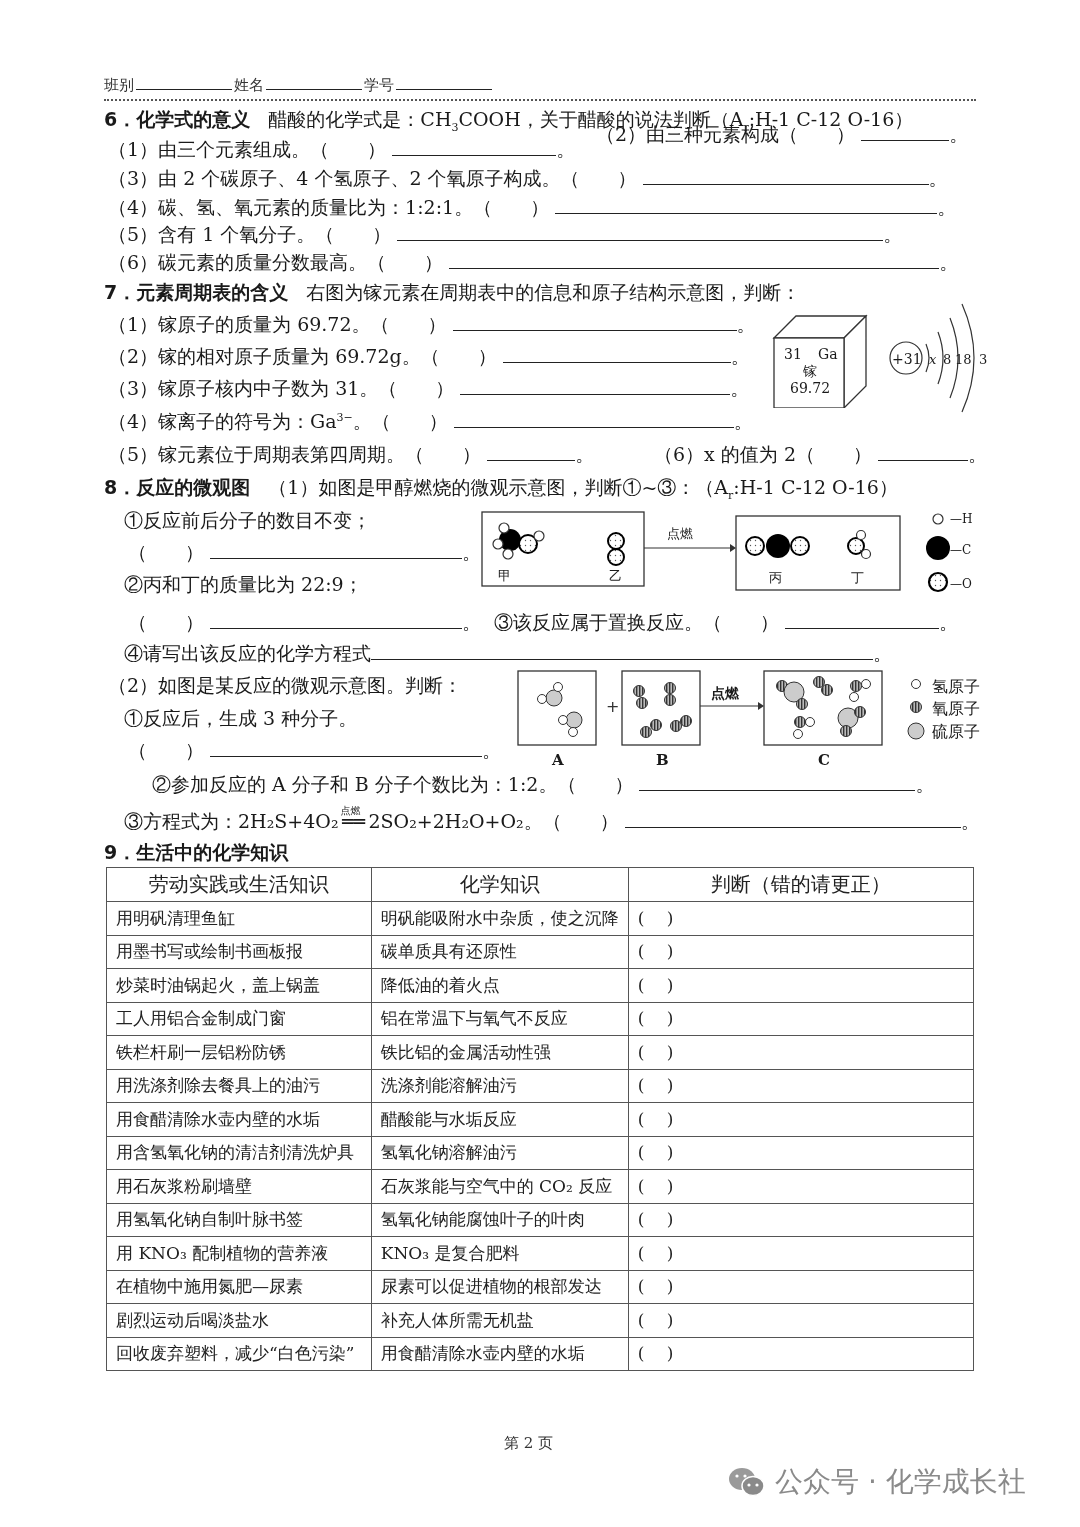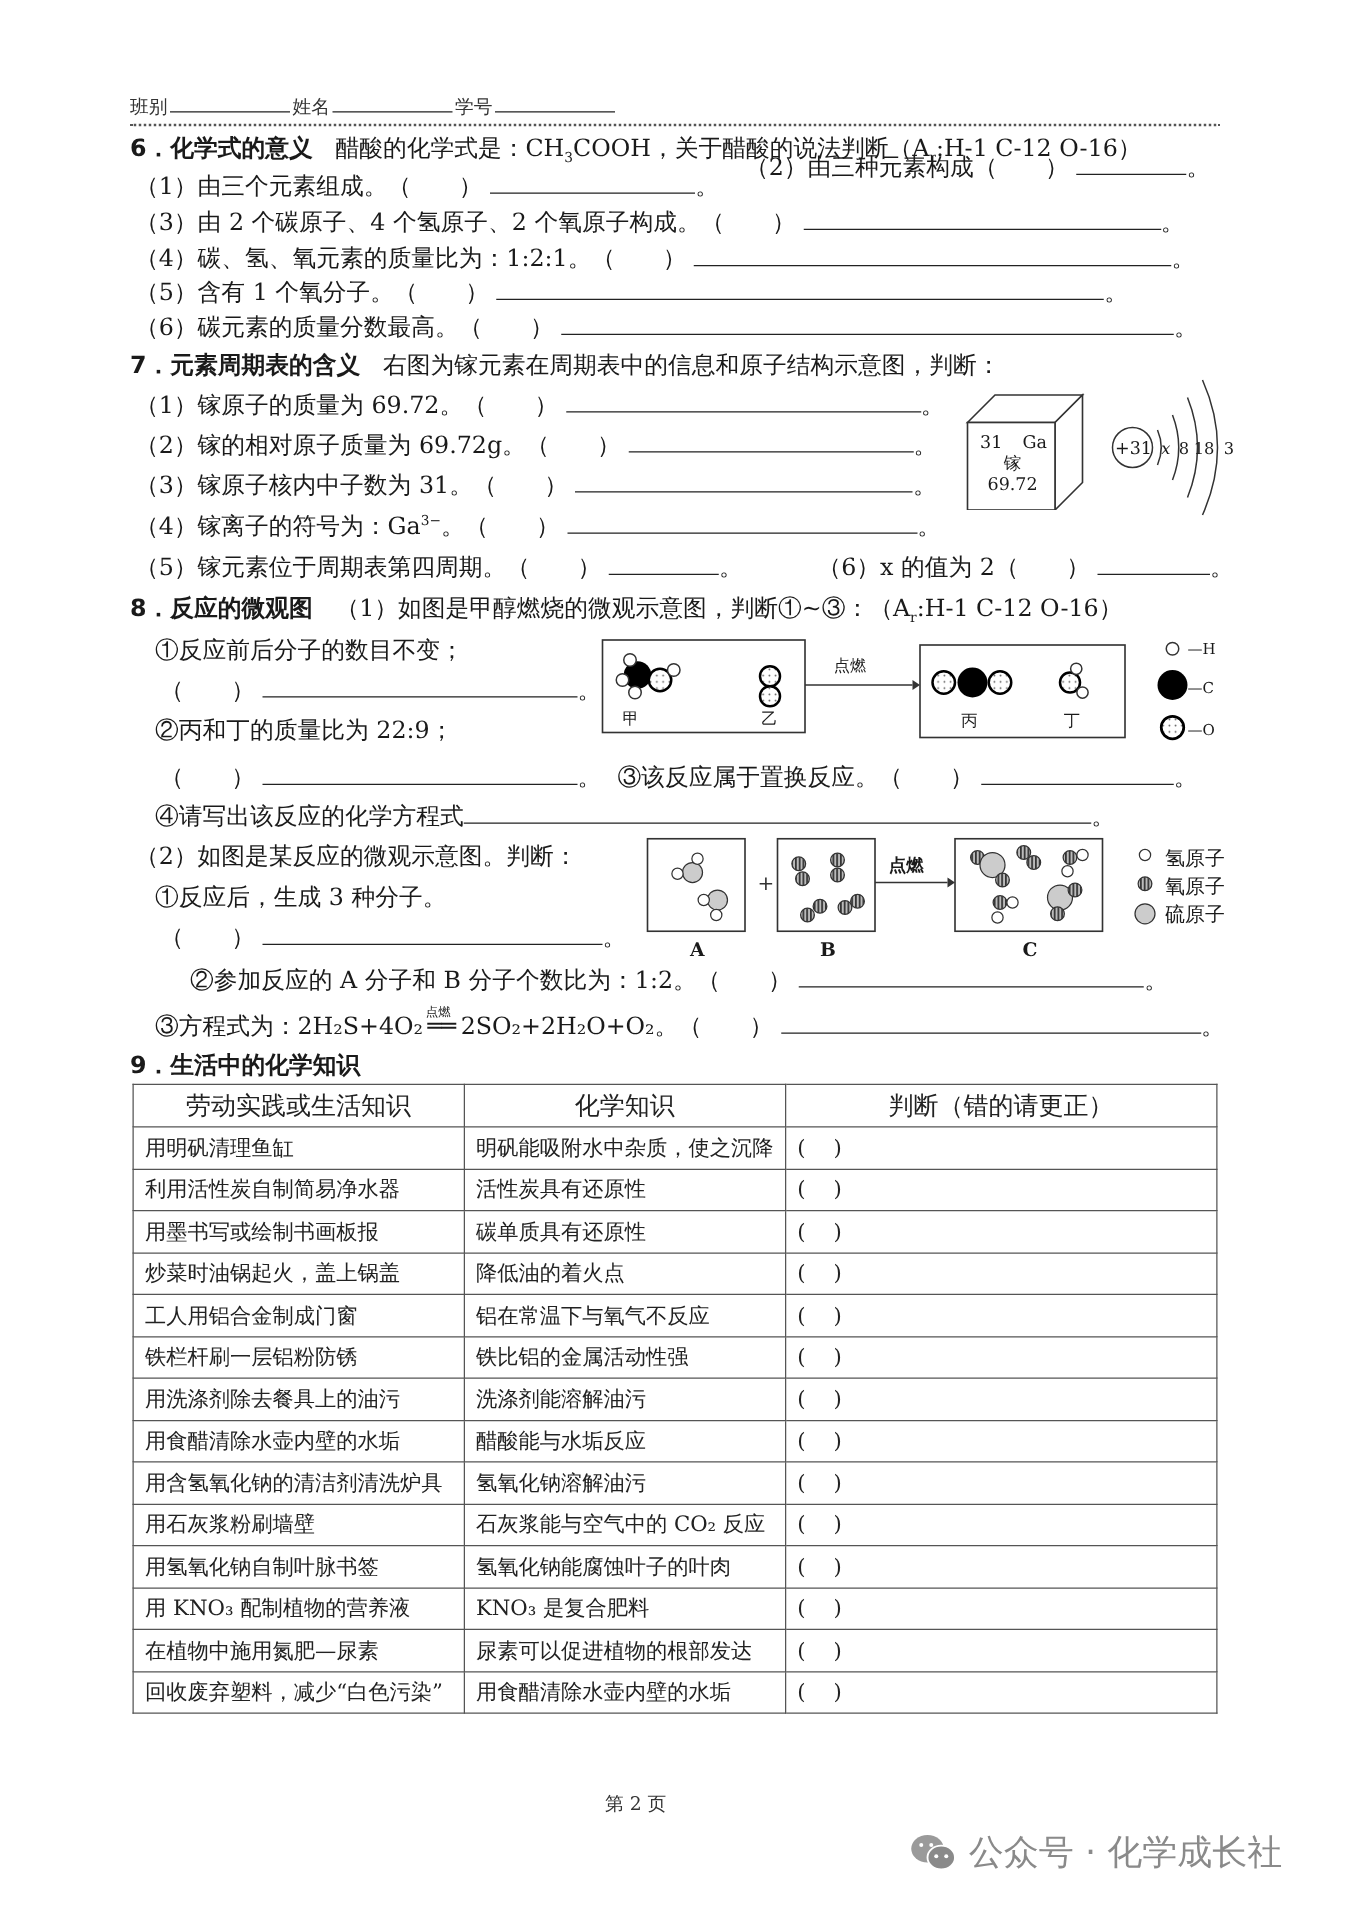--- a/index.html
+++ b/index.html
@@ -10,21 +10,21 @@
   .ts { font-size: 15px; line-height: 20px; }
   .bold { font-weight: bold; font-family: "DejaVu Sans", "Liberation Sans", sans-serif; }
   .blank { display: inline-block; border-bottom: 1.3px solid #222; height: 18px; vertical-align: baseline; }
   .header-row { top: 76px; left: 104px; font-size: 15px; color: #333; }
   .header-row .blank { height: 14px; margin: 0 2px; }
   .dotted { position: absolute; left: 104px; top: 99px; width: 872px; border-top: 2px dotted #555; }
   sub, sup { font-size: 11px; line-height: 0; }
   table.chem { position: absolute; left: 106px; top: 867px; width: 868px; border-collapse: collapse; font-size: 17px; }
   table.chem td, table.chem th { border: 1.3px solid #555; height: 33.5px; padding: 0 9px; text-align: left; font-weight: normal; color: #222; white-space: nowrap; }
   table.chem th { text-align: center; height: 34px; font-family: "DejaVu Sans", "Liberation Sans", sans-serif; font-size: 20px; }
-  .footer-page { left: 484px; top: 1434px; font-size: 15px; color: #333; }
+  .footer-page { left: 504px; top: 1434px; font-size: 15px; color: #333; }
   .watermark { left: 727px; top: 1463px; font-family: "DejaVu Sans", "Liberation Sans", sans-serif; font-size: 28px; color: #8a8a8a; display: flex; align-items: center; gap: 8px; }
 </style>
 </head>
 <body>
 
 <div class="abs header-row">
   <span>班别</span><span class="blank" style="width:96px"></span><span>姓名</span><span class="blank" style="width:96px"></span><span>学号</span><span class="blank" style="width:96px"></span>
 </div>
 <div class="dotted"></div>
 
@@ -240,25 +240,20 @@
       <th>判断（错的请更正）</th>
     </tr>
   </thead>
   <tbody id="tbody">
       <tr>
         <td>用明矾清理鱼缸</td>
         <td>明矾能吸附水中杂质，使之沉降</td>
         <td>(　 )</td>
       </tr>
       <tr>
-        <td>利用活性炭自制简易净水器</td>
-        <td>活性炭具有还原性</td>
-        <td>(　 )</td>
-      </tr>
-      <tr>
         <td>用墨书写或绘制书画板报</td>
         <td>碳单质具有还原性</td>
         <td>(　 )</td>
       </tr>
       <tr>
         <td>炒菜时油锅起火，盖上锅盖</td>
         <td>降低油的着火点</td>
         <td>(　 )</td>
       </tr>
       <tr>
@@ -297,20 +292,25 @@
         <td>(　 )</td>
       </tr>
       <tr>
         <td>用 KNO₃ 配制植物的营养液</td>
         <td>KNO₃ 是复合肥料</td>
         <td>(　 )</td>
       </tr>
       <tr>
         <td>在植物中施用氮肥—尿素</td>
         <td>尿素可以促进植物的根部发达</td>
+        <td>(　 )</td>
+      </tr>
+      <tr>
+        <td>剧烈运动后喝淡盐水</td>
+        <td>补充人体所需无机盐</td>
         <td>(　 )</td>
       </tr>
       <tr>
         <td>回收废弃塑料，减少“白色污染”</td>
         <td>用食醋清除水壶内壁的水垢</td>
         <td>(　 )</td>
       </tr>
     </tbody>
 </table>
 

